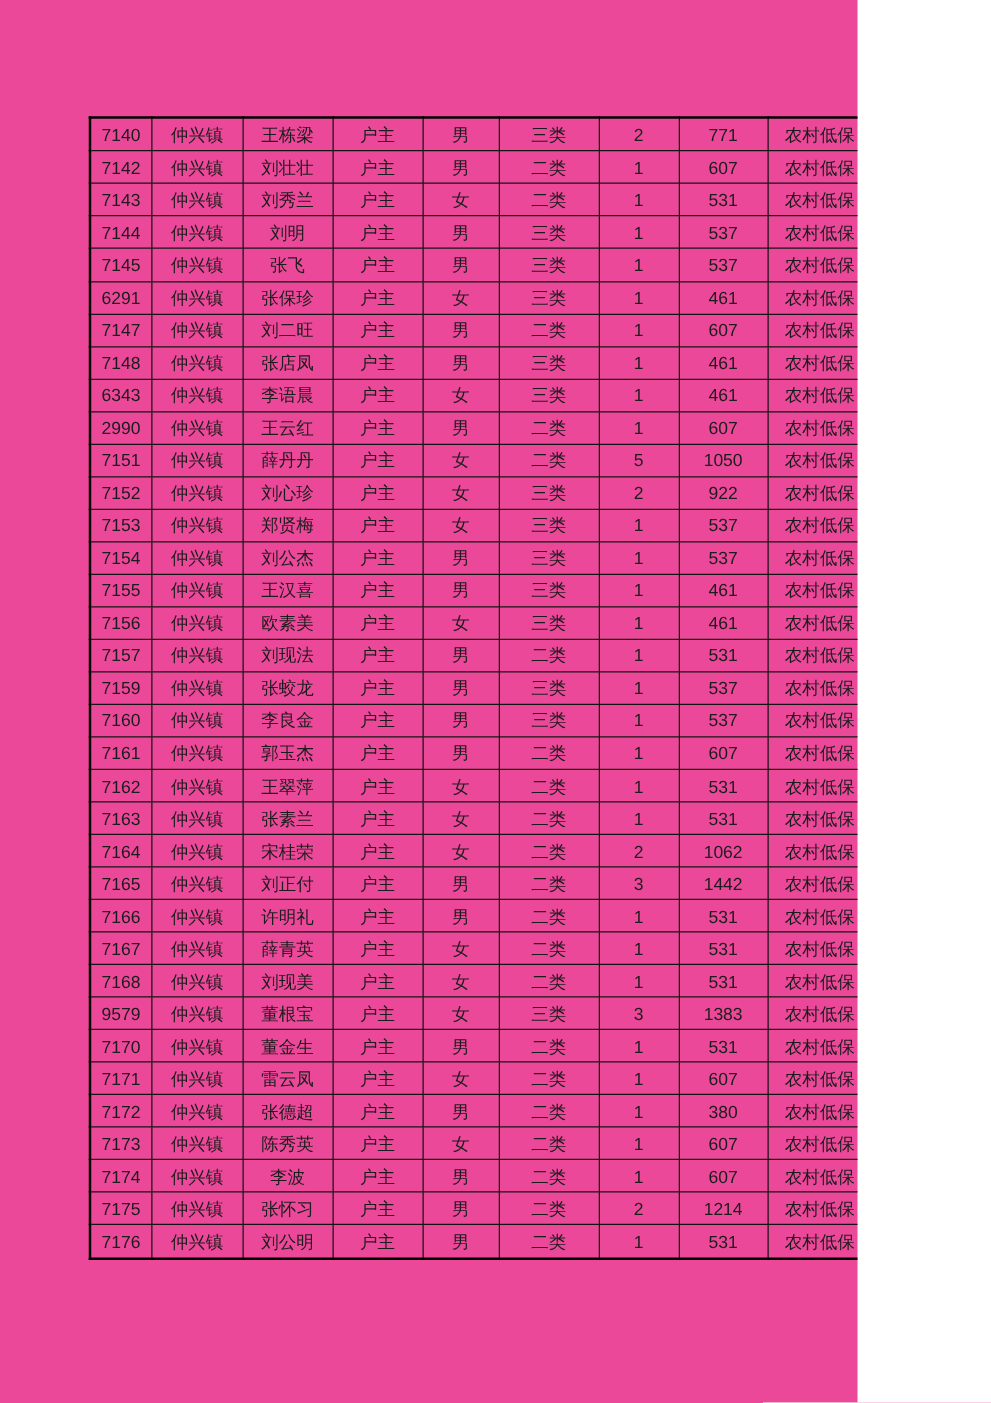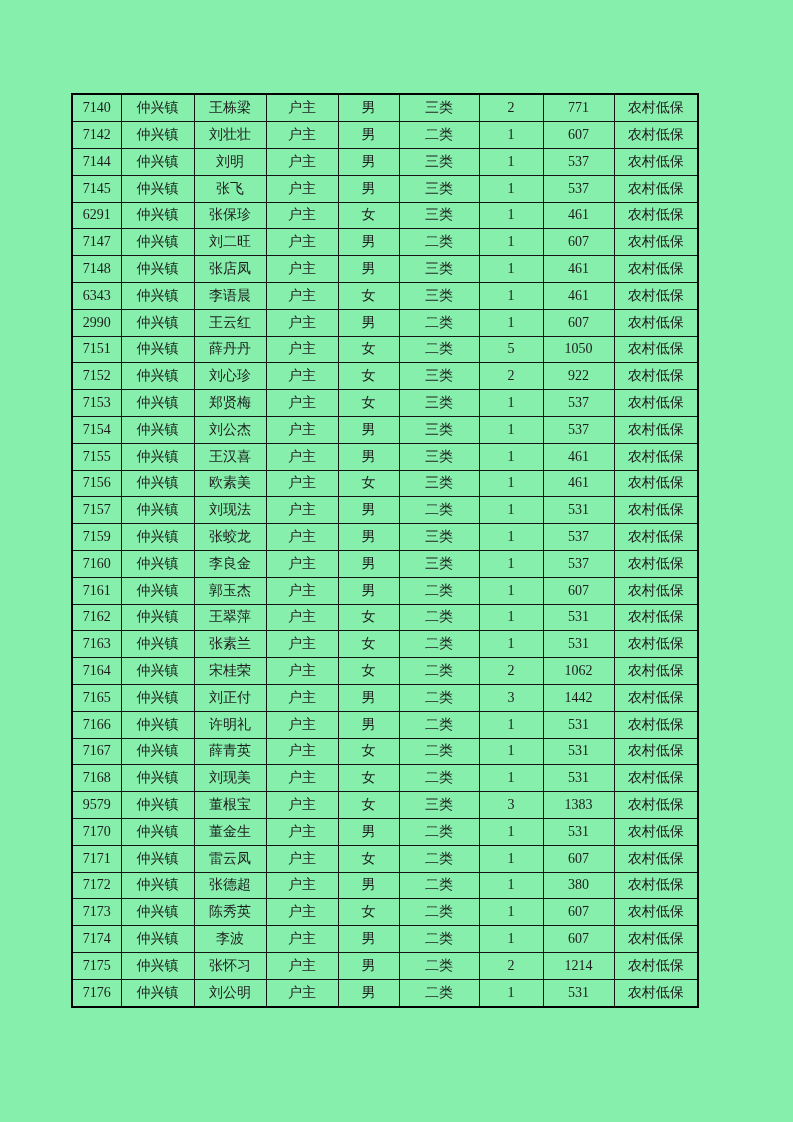--- a/index.html
+++ b/index.html
@@ -2,25 +2,25 @@
 <html><head>
 <meta charset="utf-8">
 <style>
   html, body {
     margin: 0;
     padding: 0;
     background: #ffffff;
   }
   .page {
     position: relative;
-    width: 793px;
+    width: 686px;
     height: 1122px;
-    background: #86efac;
+    background: #ec4899;
     overflow: hidden;
-    font-family: Liberation Serif, serif;
+    font-family: Liberation Sans, sans-serif;
     color: #1c1c1c;
   }
   table.data-table {
     position: absolute;
     left: 71px;
     top: 93px;
     width: 626px;
     height: 915px;
     border-collapse: collapse;
     table-layout: fixed;
@@ -81,20 +81,31 @@
           <td>仲兴镇</td>
           <td>刘壮壮</td>
           <td>户主</td>
           <td>男</td>
           <td>二类</td>
           <td>1</td>
           <td>607</td>
           <td>农村低保</td>
         </tr>
         <tr>
+          <td>7143</td>
+          <td>仲兴镇</td>
+          <td>刘秀兰</td>
+          <td>户主</td>
+          <td>女</td>
+          <td>二类</td>
+          <td>1</td>
+          <td>531</td>
+          <td>农村低保</td>
+        </tr>
+        <tr>
           <td>7144</td>
           <td>仲兴镇</td>
           <td>刘明</td>
           <td>户主</td>
           <td>男</td>
           <td>三类</td>
           <td>1</td>
           <td>537</td>
           <td>农村低保</td>
         </tr>

